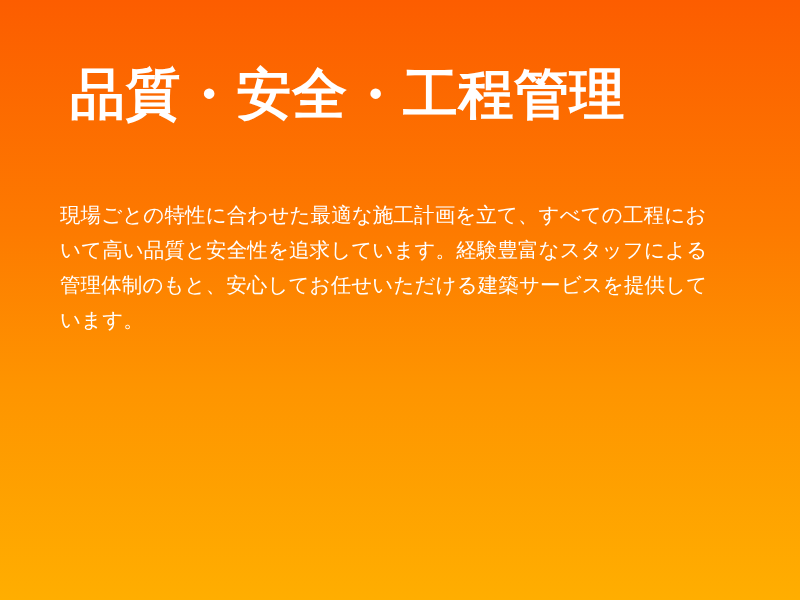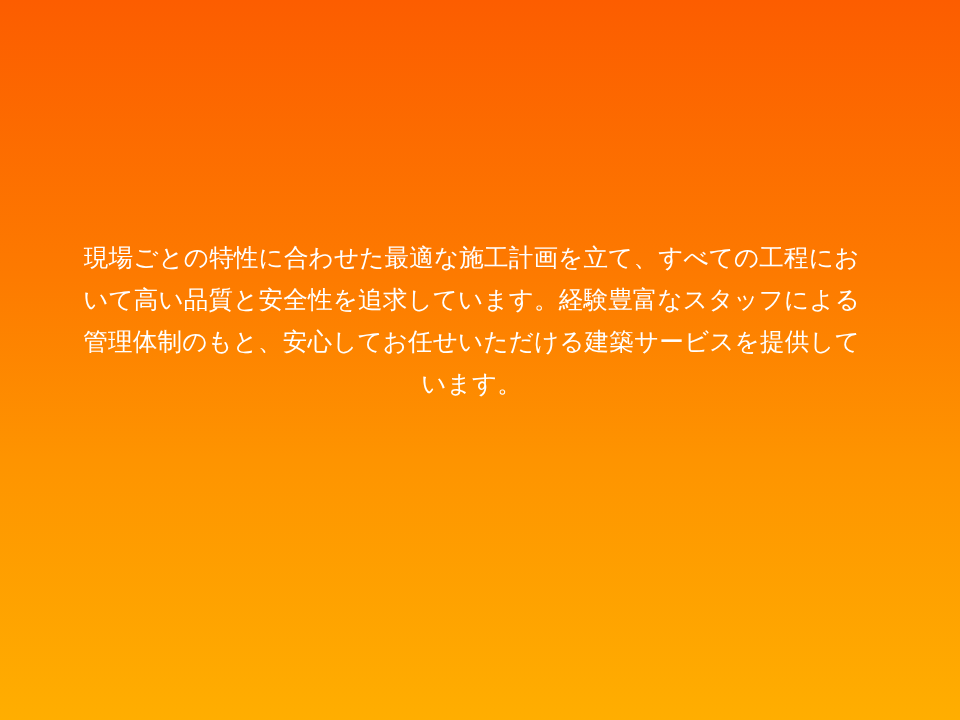--- a/index.html
+++ b/index.html
@@ -45,28 +45,29 @@
   .section-body {
     position: absolute;
     left: 60px;
     top: 198px;
     width: 666px;
     margin: 0;
     color: #FFFFFF;
     font-size: 20.5px;
     font-weight: normal;
     line-height: 35px;
-    text-align: center;
+    text-align: left;
     letter-spacing: 0.1px;
     word-break: normal;
     overflow-wrap: break-word;
     line-break: strict;
   }
 </style>
 </head>
 <body>
 
 <div class="slide">
 
+  <h1 class="section-title">品質・安全・工程管理</h1>
 
   <p class="section-body">現場ごとの特性に合わせた最適な施工計画を立て、すべての工程において高い品質と安全性を追求しています。経験豊富なスタッフによる管理体制のもと、安心してお任せいただける建築サービスを提供しています。</p>
 
 </div>
 
 </body></html>

